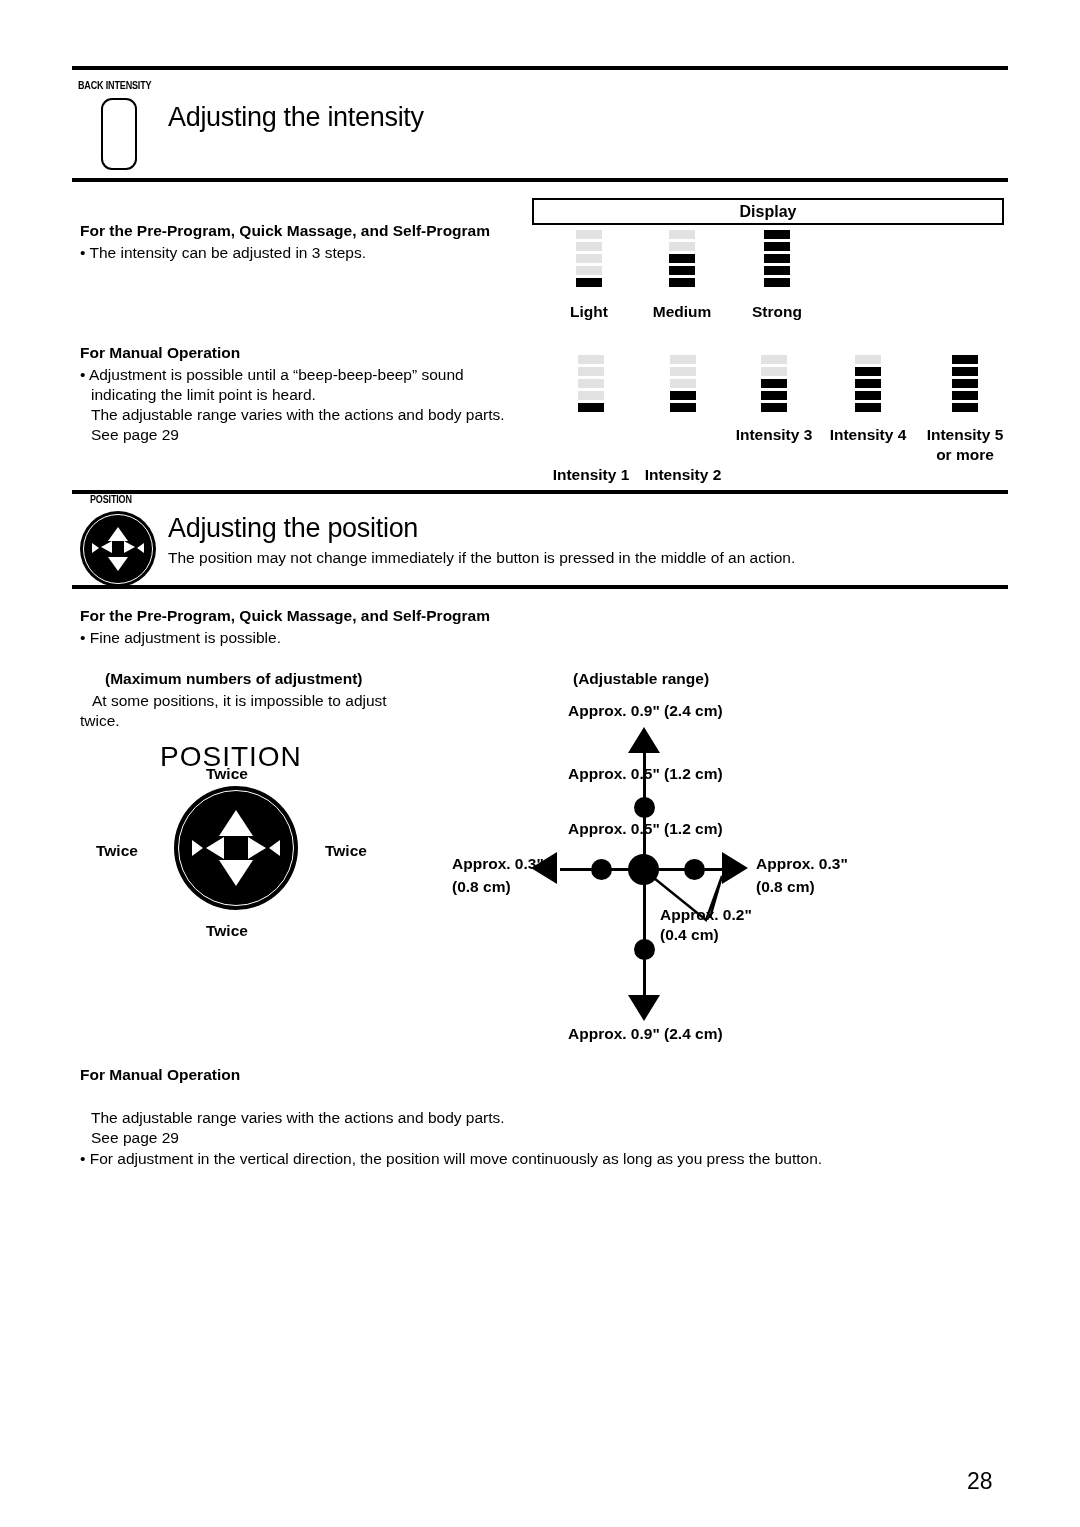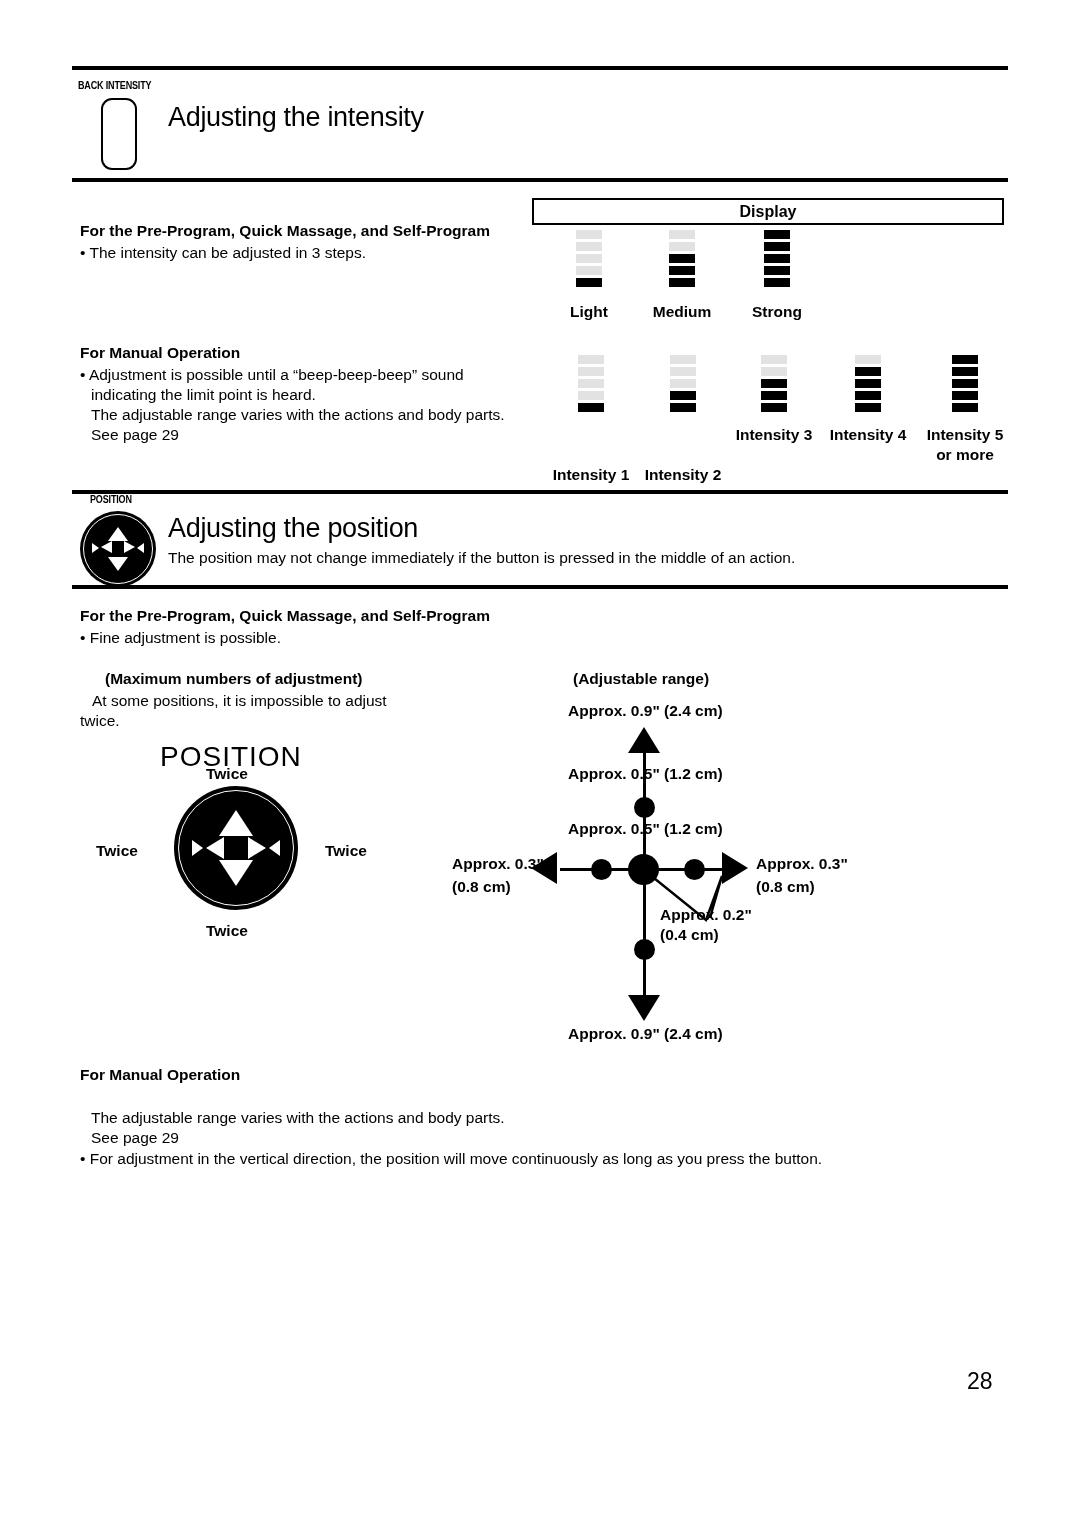--- a/index.html
+++ b/index.html
@@ -362,15 +362,15 @@
   <div class="txt b" style="left:660px; top:906px;">Approx. 0.2"</div>
   <div class="txt b" style="left:660px; top:926px;">(0.4 cm)</div>
 
   <div class="txt b" style="left:568px; top:1025px;">Approx. 0.9" (2.4 cm)</div>
 
   <div class="txt b" style="left:80px; top:1066px;">For Manual Operation</div>
   <div class="txt" style="left:91px; top:1109px;">The adjustable range varies with the actions and body parts.</div>
   <div class="txt" style="left:91px; top:1129px;">See page 29</div>
   <div class="txt" style="left:80px; top:1150px;">• For adjustment in the vertical direction, the position will move continuously as long as you press the button.</div>
 
-  <div class="pagenum" style="left:967px; top:1368px;">28</div>
+  <div class="pagenum" style="left:967px; top:1468px;">28</div>
 
 </div>
 
 </body></html>

